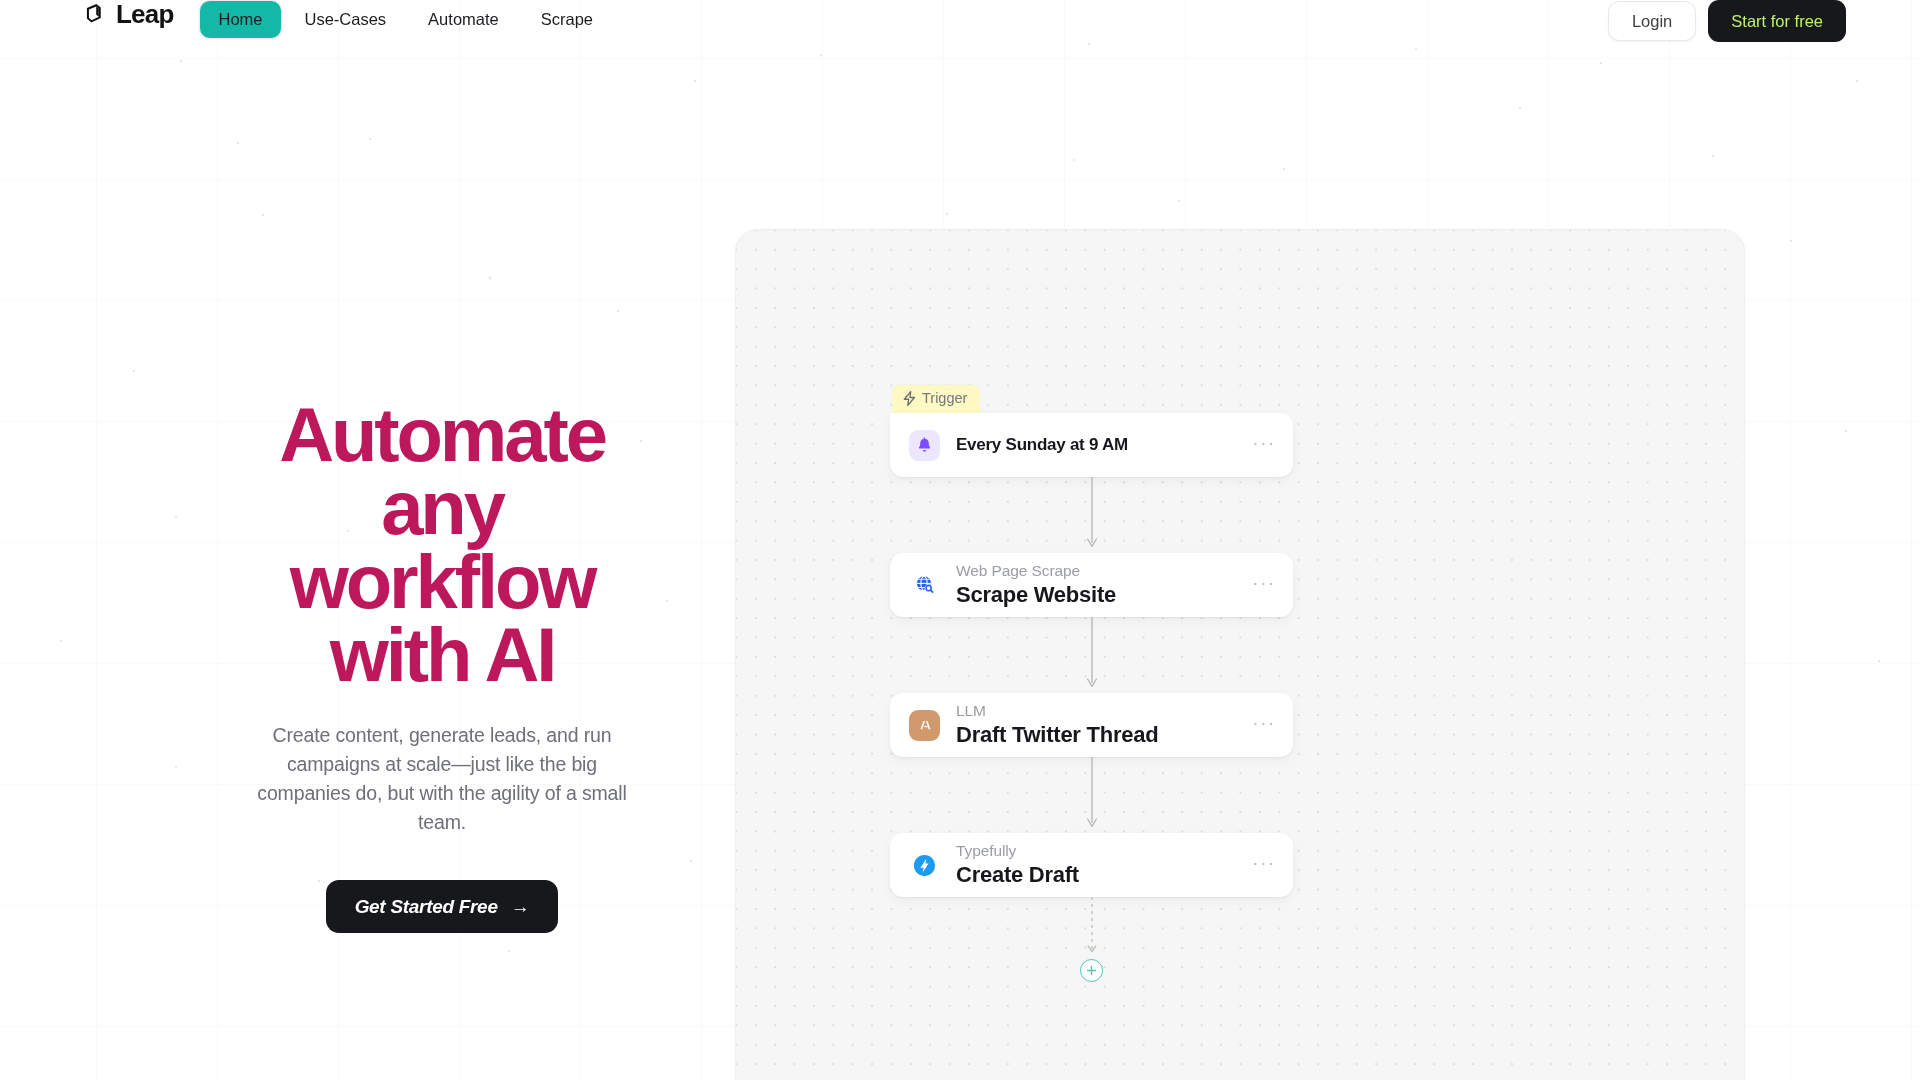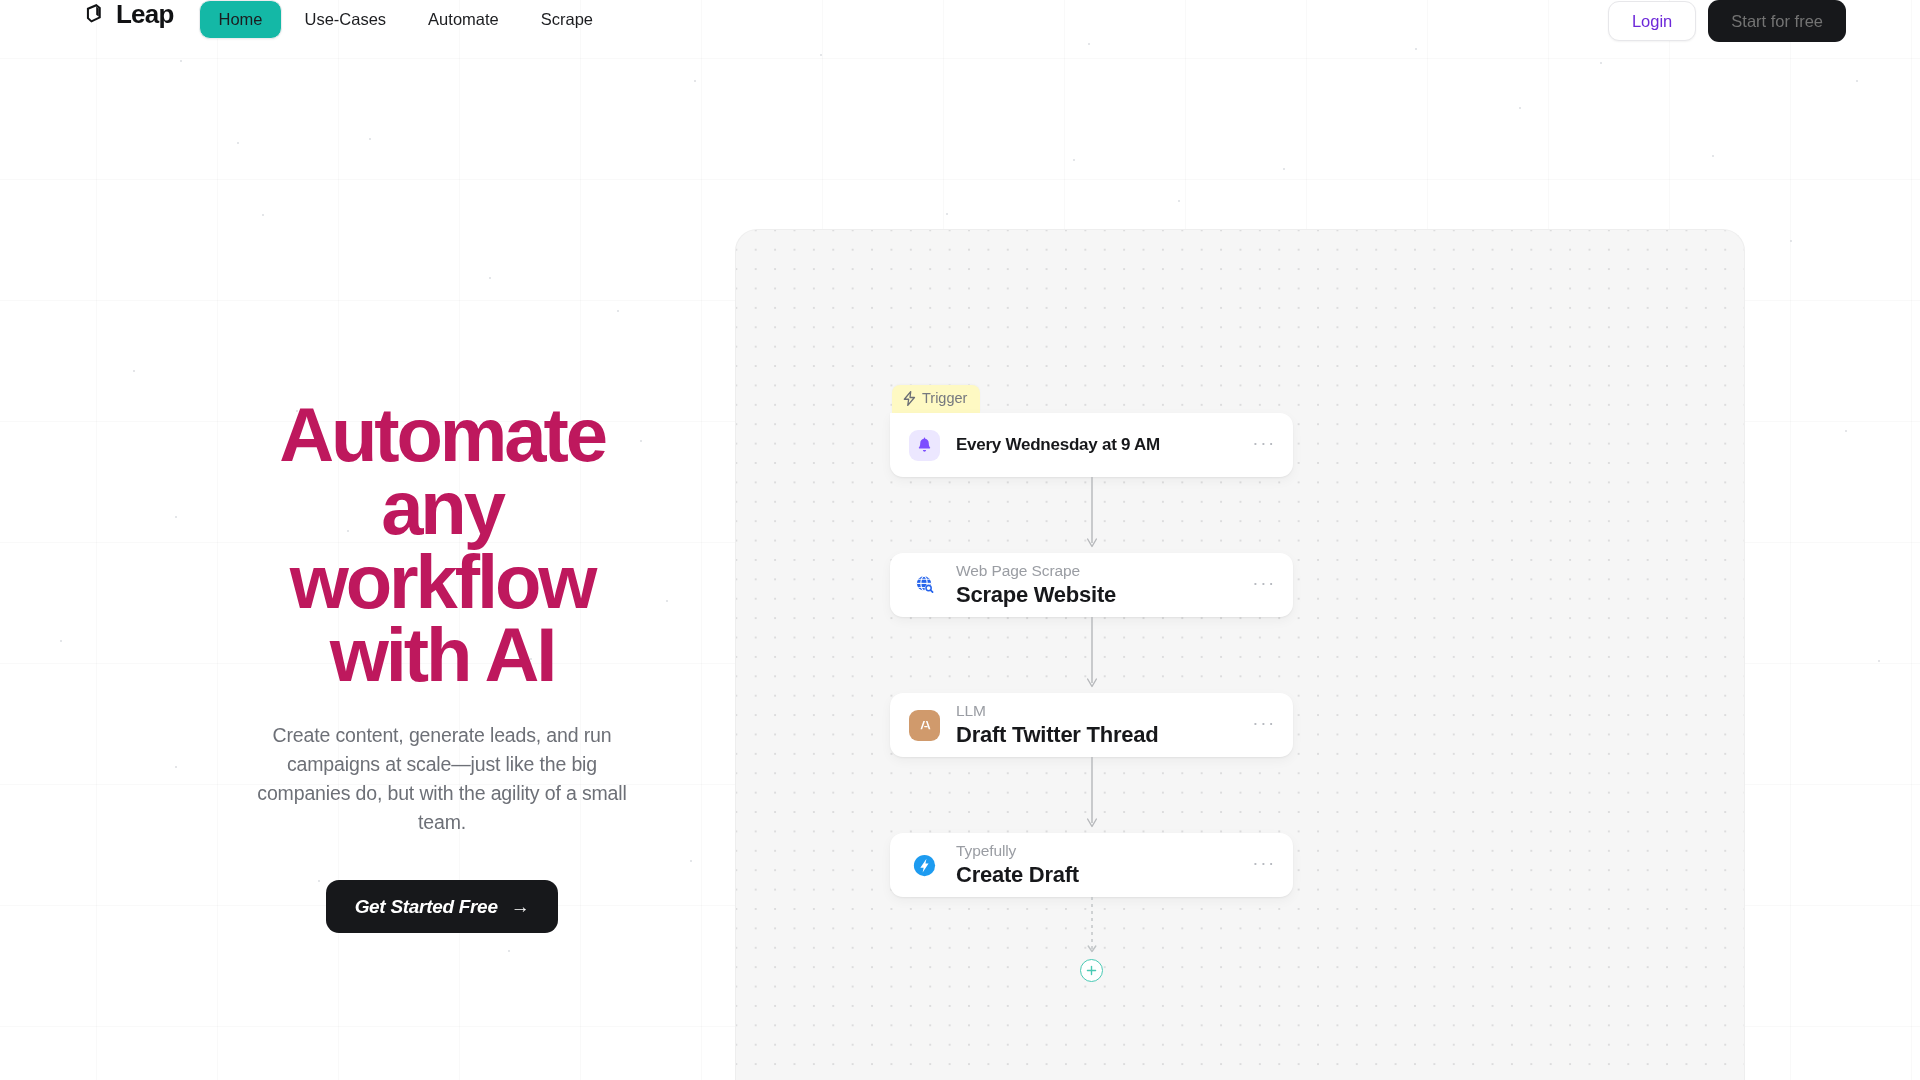--- a/index.html
+++ b/index.html
@@ -90,33 +90,33 @@
 
   .header-right {
     margin-left: auto;
     display: flex;
     align-items: center;
     gap: 12px;
     margin-right: 22px;
   }
   .btn-login {
     font-size: 16.5px;
-    color: #6d28d9;
+    color: #404040;
     background: #ffffff;
     border: 1px solid #e7e7ea;
     border-radius: 11px;
     padding: 11px 23px;
     line-height: 1;
     cursor: pointer;
     font-family: inherit;
     box-shadow: 0 1px 2px rgba(16,17,20,0.05);
   }
   .btn-start {
     font-size: 16.5px;
-    color: #737373;
+    color: #bef264;
     background: #17181b;
     border: none;
     border-radius: 11px;
     padding: 12.5px 23px;
     line-height: 1;
     cursor: pointer;
     font-family: inherit;
     white-space: nowrap;
   }
 
@@ -370,21 +370,21 @@
     
     <div class="node trigger-node">
       <span class="node-icon" style="background:#ece7ff">
         <svg width="17" height="17" viewBox="0 0 20 20">
           <path d="M10 2.2c-2.9 0-5 2.2-5 5 0 3.5-1.1 4.6-1.6 5.2-.3.4 0 1 .5 1h12.2c.5 0 .8-.6.5-1-.5-.6-1.6-1.7-1.6-5.2 0-2.8-2.1-5-5-5z" fill="#7c4dff"></path>
           <path d="M8.1 15.3c.2 1.2 1 2 1.9 2s1.7-.8 1.9-2z" fill="#7c4dff"></path>
           <rect x="9.2" y="0.6" width="1.6" height="2.4" rx="0.8" fill="#7c4dff"></rect>
         </svg>
       </span>
       <span class="node-texts">
-        <span class="node-title single">Every Wednesday at 9 AM</span>
+        <span class="node-title single">Every Sunday at 9 AM</span>
       </span>
       <span class="node-menu">···</span>
     </div>
 
     <div class="conn">
       <svg width="16" height="76" viewBox="0 0 16 76">
         <line x1="8" y1="0" x2="8" y2="66" stroke="#b6b8bb" stroke-width="1.4"></line>
         <path d="M3.6 62 L8 69.5 L12.4 62" fill="none" stroke="#b6b8bb" stroke-width="1.4" stroke-linecap="round" stroke-linejoin="round"></path>
       </svg>
     </div>

